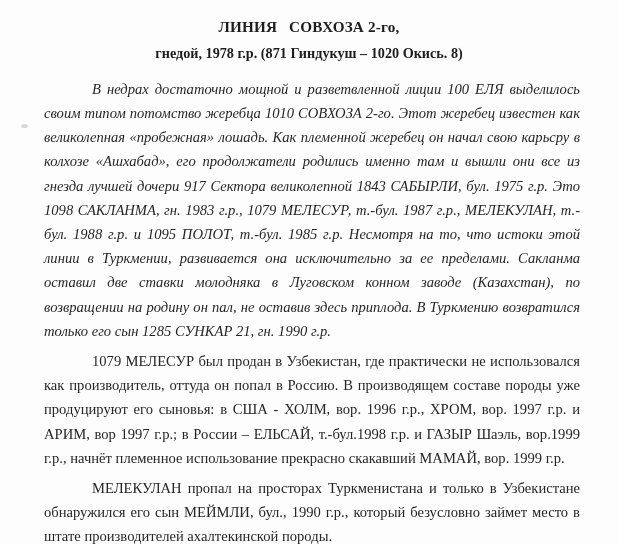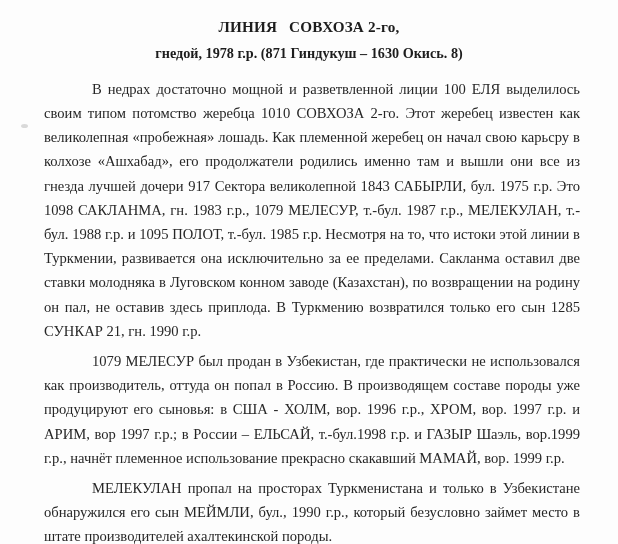--- a/index.html
+++ b/index.html
@@ -73,35 +73,36 @@
     text-justify: inter-word;
     font-size: 14.6px;
     line-height: 24.2px;
     text-indent: 48px;
     margin: 0;
     color: #262626;
     hyphens: none;
   }
   .para.first {
     margin-top: 14px;
+    font-style: italic;
   }
   .para + .para {
     margin-top: 6px;
   }
 </style>
 </head>
 <body>
 
 <div class="page">
 
   <div class="scan-speck"></div>
 
   <div class="title-block">
     <h1 class="doc-title">ЛИНИЯ   СОВХОЗА 2-го,</h1>
-    <h2 class="doc-subtitle">гнедой, 1978 г.р. (871 Гиндукуш – 1630 Окись. 8)</h2>
+    <h2 class="doc-subtitle">гнедой, 1978 г.р. (871 Гиндукуш – 1020 Окись. 8)</h2>
   </div>
 
   <div class="body-text">
     <p class="para first">В недрах достаточно мощной и разветвленной лиции 100 ЕЛЯ выделилось своим типом потомство жеребца 1010 СОВХОЗА 2-го. Этот жеребец известен как великолепная «пробежная» лошадь. Как племенной жеребец он начал свою карьсру в колхозе «Ашхабад», его продолжатели родились именно там и вышли они все из гнезда лучшей дочери 917 Сектора великолепной 1843 САБЫРЛИ, бул. 1975 г.р. Это 1098 САКЛАНМА, гн. 1983 г.р., 1079 МЕЛЕСУР, т.-бул. 1987 г.р., МЕЛЕКУЛАН, т.-бул. 1988 г.р. и 1095 ПОЛОТ, т.-бул. 1985 г.р. Несмотря на то, что истоки этой линии в Туркмении, развивается она исключительно за ее пределами. Сакланма оставил две ставки молодняка в Луговском конном заводе (Казахстан), по возвращении на родину он пал, не оставив здесь приплода. В Туркмению возвратился только его сын 1285 СУНКАР 21, гн. 1990 г.р.</p>
     <p class="para">1079 МЕЛЕСУР был продан в Узбекистан, где практически не использовался как производитель, оттуда он попал в Россию. В производящем составе породы уже продуцируют его сыновья: в США - ХОЛМ, вор. 1996 г.р., ХРОМ, вор. 1997 г.р. и АРИМ, вор 1997 г.р.; в России – ЕЛЬСАЙ, т.-бул.1998 г.р. и ГАЗЫР Шаэль, вор.1999 г.р., начнёт племенное использование прекрасно скакавший МАМАЙ, вор. 1999 г.р.</p>
     <p class="para">МЕЛЕКУЛАН пропал на просторах Туркменистана и только в Узбекистане обнаружился его сын МЕЙМЛИ, бул., 1990 г.р., который безусловно займет место в штате производителей ахалтекинской породы.</p>
   </div>
 
 </div>
 

